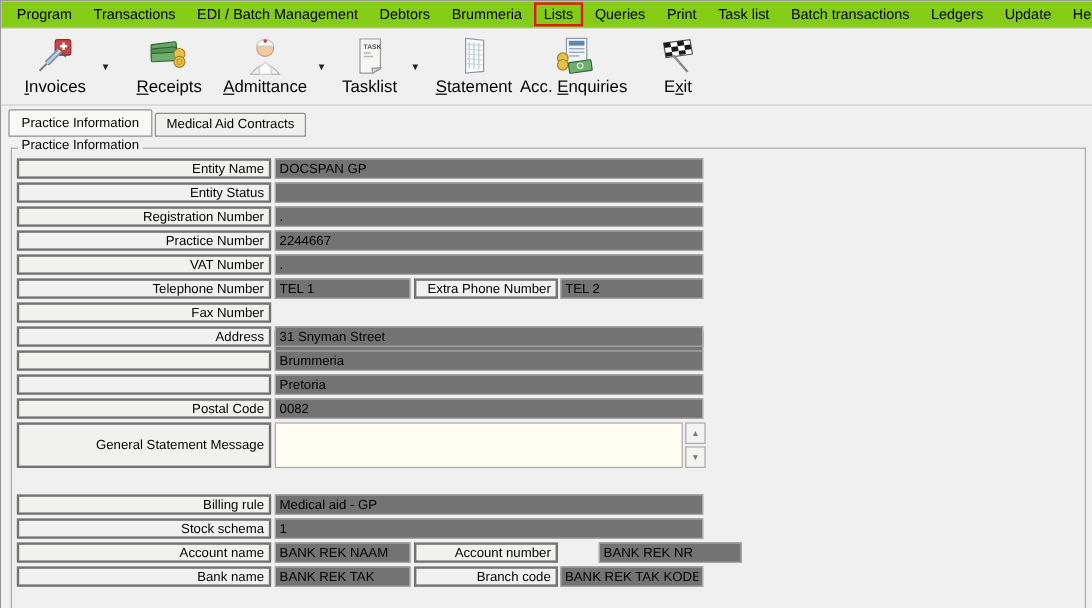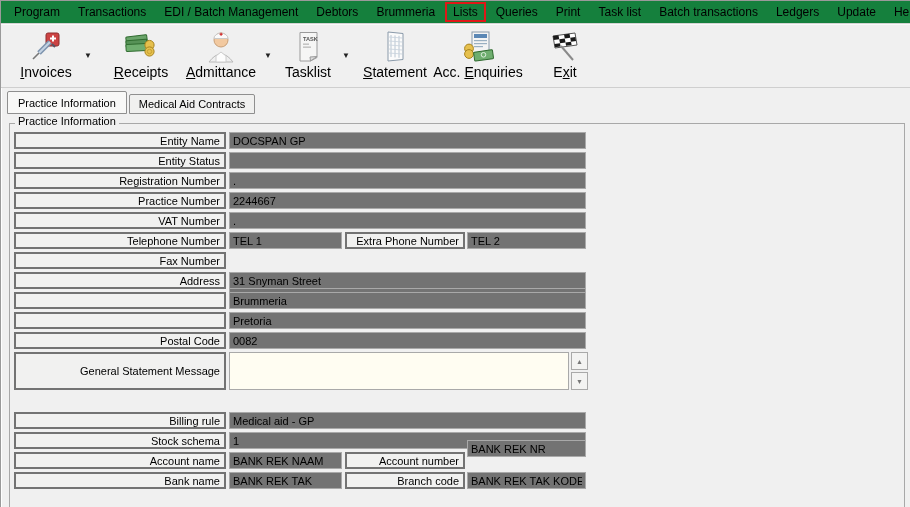--- a/index.html
+++ b/index.html
@@ -8,21 +8,21 @@
     background:#f0f0f0;
     font-family:"Liberation Sans","DejaVu Sans",sans-serif;
     color:#000;
     border-top:1px solid #9a9a9a;border-left:1px solid #9a9a9a;
     box-shadow:inset 1px 1px 0 #ffffff;
     box-sizing:border-box;
   }
   
   .menubar{
     position:absolute;left:0;top:0;width:100%;height:23px;
-    background:#15803d;border-bottom:1px solid #d4d4d4;
+    background:#84cc16;border-bottom:1px solid #d4d4d4;
     display:flex;align-items:center;font-size:12px;padding-left:4px;box-sizing:border-box;
   }
   .menu-item{padding:3px 9px;white-space:nowrap;cursor:default;}
   .menu-item.highlight{
     border:2px solid #e01818;padding:1px 6px;margin:0 1px;
   }
   
   .toolbar{
     position:absolute;left:0;top:23px;width:100%;height:64px;
     background:#f0f0f0;border-bottom:1px solid #cfcfcf;
@@ -260,20 +260,20 @@
 
   <div class="flabel" style="top:411px">Billing rule</div>
   <input class="fvalue" style="top: 411px;" value="Medical aid - GP">
 
   <div class="flabel" style="top:431px">Stock schema</div>
   <input class="fvalue" style="top: 431px;" value="1">
 
   <div class="flabel" style="top:451px">Account name</div>
   <input class="fvalue fv-short" style="top: 451px;" value="BANK REK NAAM">
   <div class="flabel flabel2" style="top:451px">Account number</div>
-  <input class="fvalue fv2" style="top: 439px;" value="BANK REK NR">
+  <input class="fvalue fv2" style="top: 451px; margin-left: 32px;" value="BANK REK NR">
 
   <div class="flabel" style="top:471px">Bank name</div>
   <input class="fvalue fv-short" style="top: 471px;" value="BANK REK TAK">
   <div class="flabel flabel2" style="top:471px">Branch code</div>
   <input class="fvalue fv2" style="top: 471px;" value="BANK REK TAK KODE">
 
 </div>
 
 </body></html>

